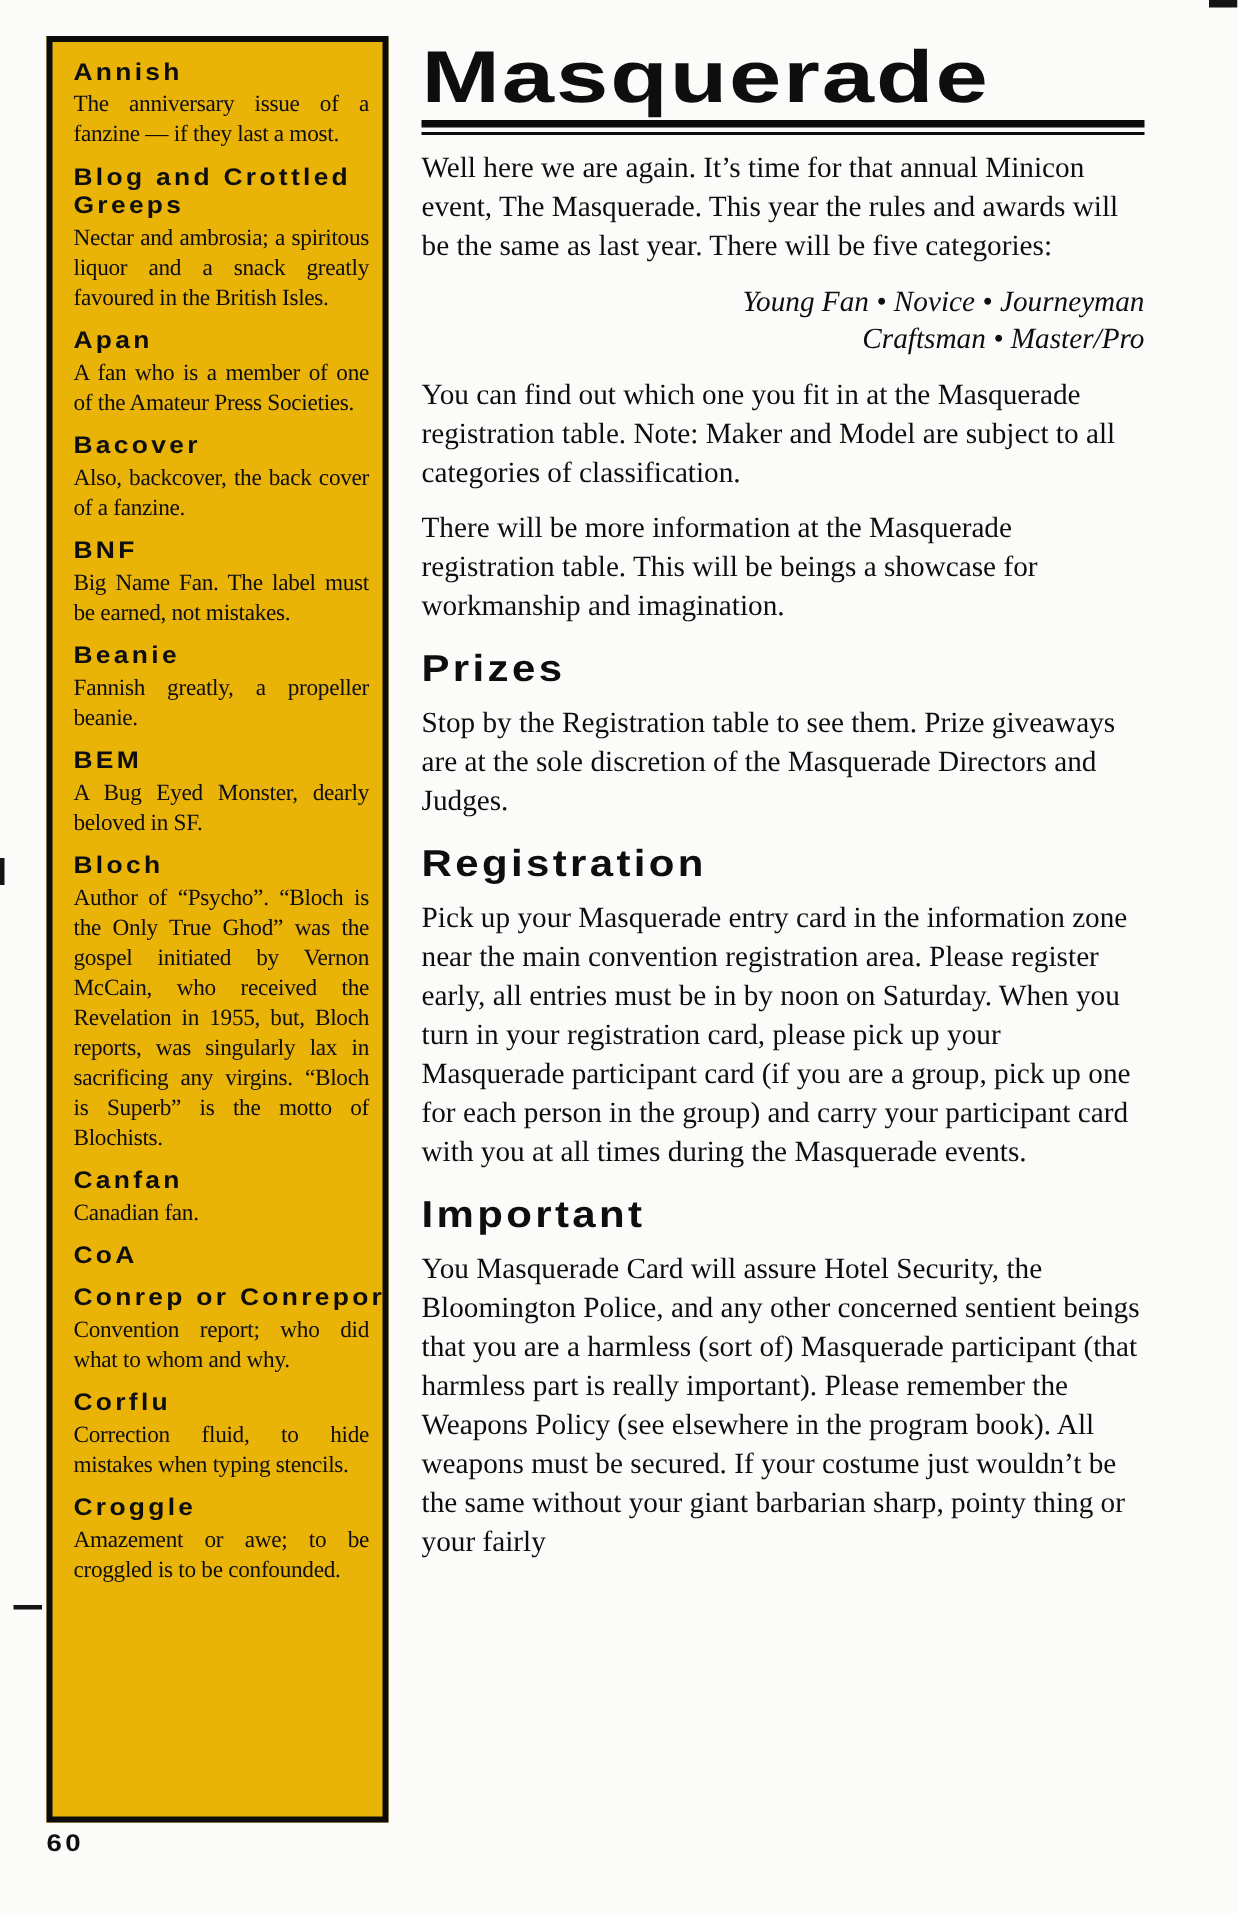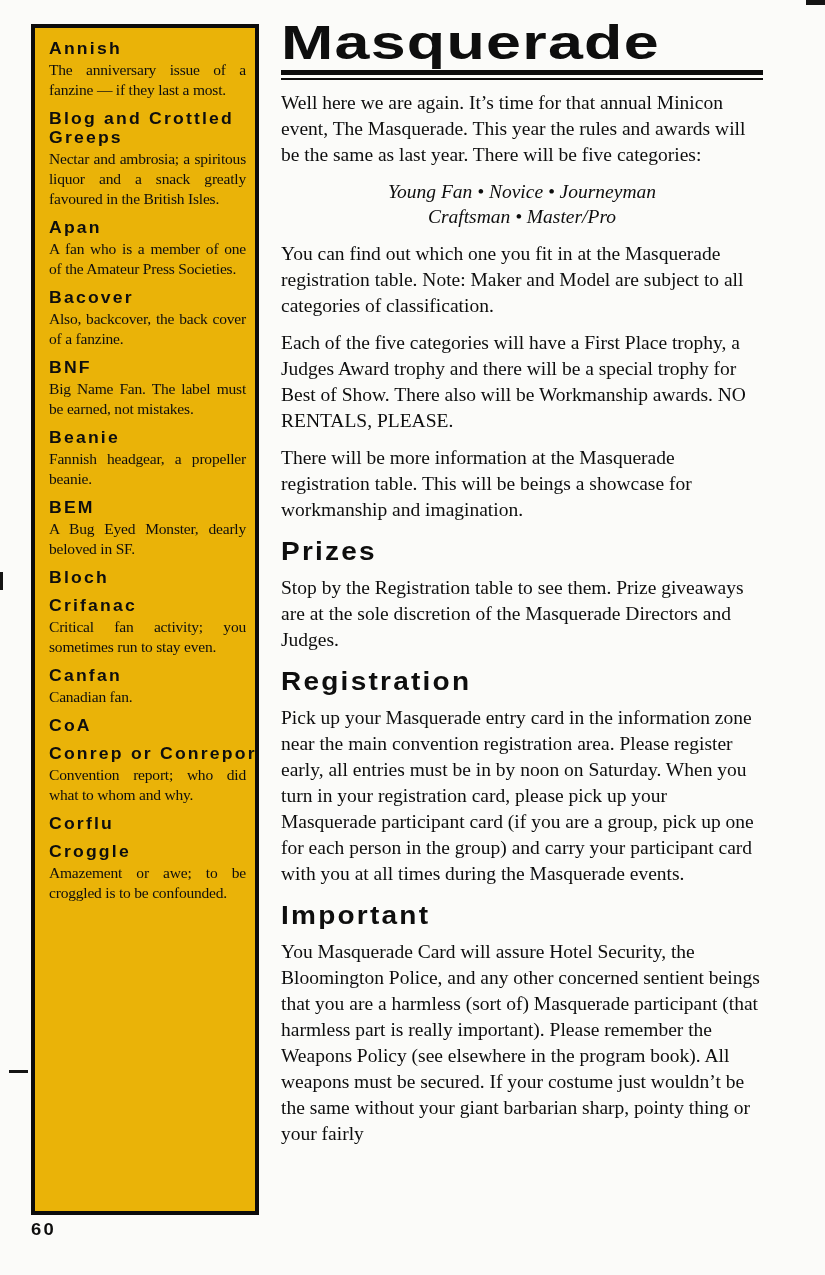--- a/index.html
+++ b/index.html
@@ -38,42 +38,42 @@
     margin-bottom: 2px;
   }
   .def {
     font-size: 15.5px; line-height: 20px;
     text-align: justify;
     letter-spacing: -0.2px;
   }
 
   
   .article {
-    position: absolute; left: 281px; top: 16px;
+    position: absolute; left: 281px; top: 26px;
     width: 482px;
   }
   .title {
     margin: 0;
     font-family: "Liberation Sans", sans-serif;
     font-weight: bold;
     font-size: 49px; line-height: 52px;
     letter-spacing: 1px;
     transform: scaleX(1.28); transform-origin: left top;
     white-space: nowrap;
   }
   .title-rule { margin: 2px 0 10px 0; }
   .rule-thick { height: 5px; background: #0c0c0c; }
   .rule-thin  { height: 2px; background: #0c0c0c; margin-top: 3px; }
 
   .article p {
     margin: 4px 0 11px 0;
     font-size: 19.5px; line-height: 26px;
   }
   .categories {
-    text-align: center;
+    text-align: right;
     font-style: italic;
     font-size: 19.5px; line-height: 25px;
     margin: 2px 0 12px 0;
   }
   .article h2 {
     font-family: "Liberation Sans", sans-serif;
     font-weight: bold;
     font-size: 25px; line-height: 28px;
     letter-spacing: 2px;
     margin: 14px 0 10px 0;
@@ -114,46 +114,44 @@
     <div class="entry">
       <div class="term">Bacover</div>
       <div class="def">Also, backcover, the back cover of a fanzine.</div>
     </div>
     <div class="entry">
       <div class="term">BNF</div>
       <div class="def">Big Name Fan. The label must be earned, not mistakes.</div>
     </div>
     <div class="entry">
       <div class="term">Beanie</div>
-      <div class="def">Fannish headgear, a propeller beanie.</div>
+      <div class="def">Fannish greatly, a propeller beanie.</div>
     </div>
     <div class="entry">
       <div class="term">BEM</div>
       <div class="def">A Bug Eyed Monster, dearly beloved in SF.</div>
     </div>
     <div class="entry">
       <div class="term">Bloch</div>
-    </div>
-    <div class="entry">
-      <div class="term">Crifanac</div>
-      <div class="def">Critical fan activity; you sometimes run to stay even.</div>
+      <div class="def">Author of “Psycho”. “Bloch is the Only True Ghod” was the gospel initiated by Vernon McCain, who received the Revelation in 1955, but, Bloch reports, was singularly lax in sacrificing any virgins. “Bloch is Superb” is the motto of Blochists.</div>
     </div>
     <div class="entry">
       <div class="term">Canfan</div>
       <div class="def">Canadian fan.</div>
     </div>
     <div class="entry">
       <div class="term">CoA</div>
     </div>
     <div class="entry">
       <div class="term">Conrep or Conreport</div>
       <div class="def">Convention report; who did what to whom and why.</div>
     </div>
     <div class="entry">
       <div class="term">Corflu</div>
+      <div class="def">Correction fluid, to hide mistakes when typing stencils.</div>
     </div>
     <div class="entry">
       <div class="term">Croggle</div>
       <div class="def">Amazement or awe; to be croggled is to be confounded.</div>
     </div>
   </aside>
 
   <main class="article">
     <h1 class="title">Masquerade</h1>
     <div class="title-rule">
@@ -162,21 +160,20 @@
     </div>
 
     <p>Well here we are again. It’s time for that annual Minicon event, The Masquerade. This year the rules and awards will be the same as last year. There will be five categories:</p>
 
     <div class="categories">
       <div>Young Fan • Novice • Journeyman</div>
       <div>Craftsman • Master/Pro</div>
     </div>
 
     <p>You can find out which one you fit in at the Masquerade registration table. Note: Maker and Model are subject to all categories of classification.</p>
-    <p>Each of the five categories will have a First Place trophy, a Judges Award trophy and there will be a special trophy for Best of Show. There also will be Workmanship awards. NO RENTALS, PLEASE.</p>
     <p>There will be more information at the Masquerade registration table. This will be beings a showcase for workmanship and imagination.</p>
 
     <h2>Prizes</h2>
     <p>Stop by the Registration table to see them. Prize giveaways are at the sole discretion of the Masquerade Directors and Judges.</p>
 
     <h2>Registration</h2>
     <p>Pick up your Masquerade entry card in the information zone near the main convention registration area. Please register early, all entries must be in by noon on Saturday. When you turn in your registration card, please pick up your Masquerade participant card (if you are a group, pick up one for each person in the group) and carry your participant card with you at all times during the Masquerade events.</p>
 
     <h2>Important</h2>
     <p>You Masquerade Card will assure Hotel Security, the Bloomington Police, and any other concerned sentient beings that you are a harmless (sort of) Masquerade participant (that harmless part is really important). Please remember the Weapons Policy (see elsewhere in the program book). All weapons must be secured. If your costume just wouldn’t be the same without your giant barbarian sharp, pointy thing or your fairly</p>

